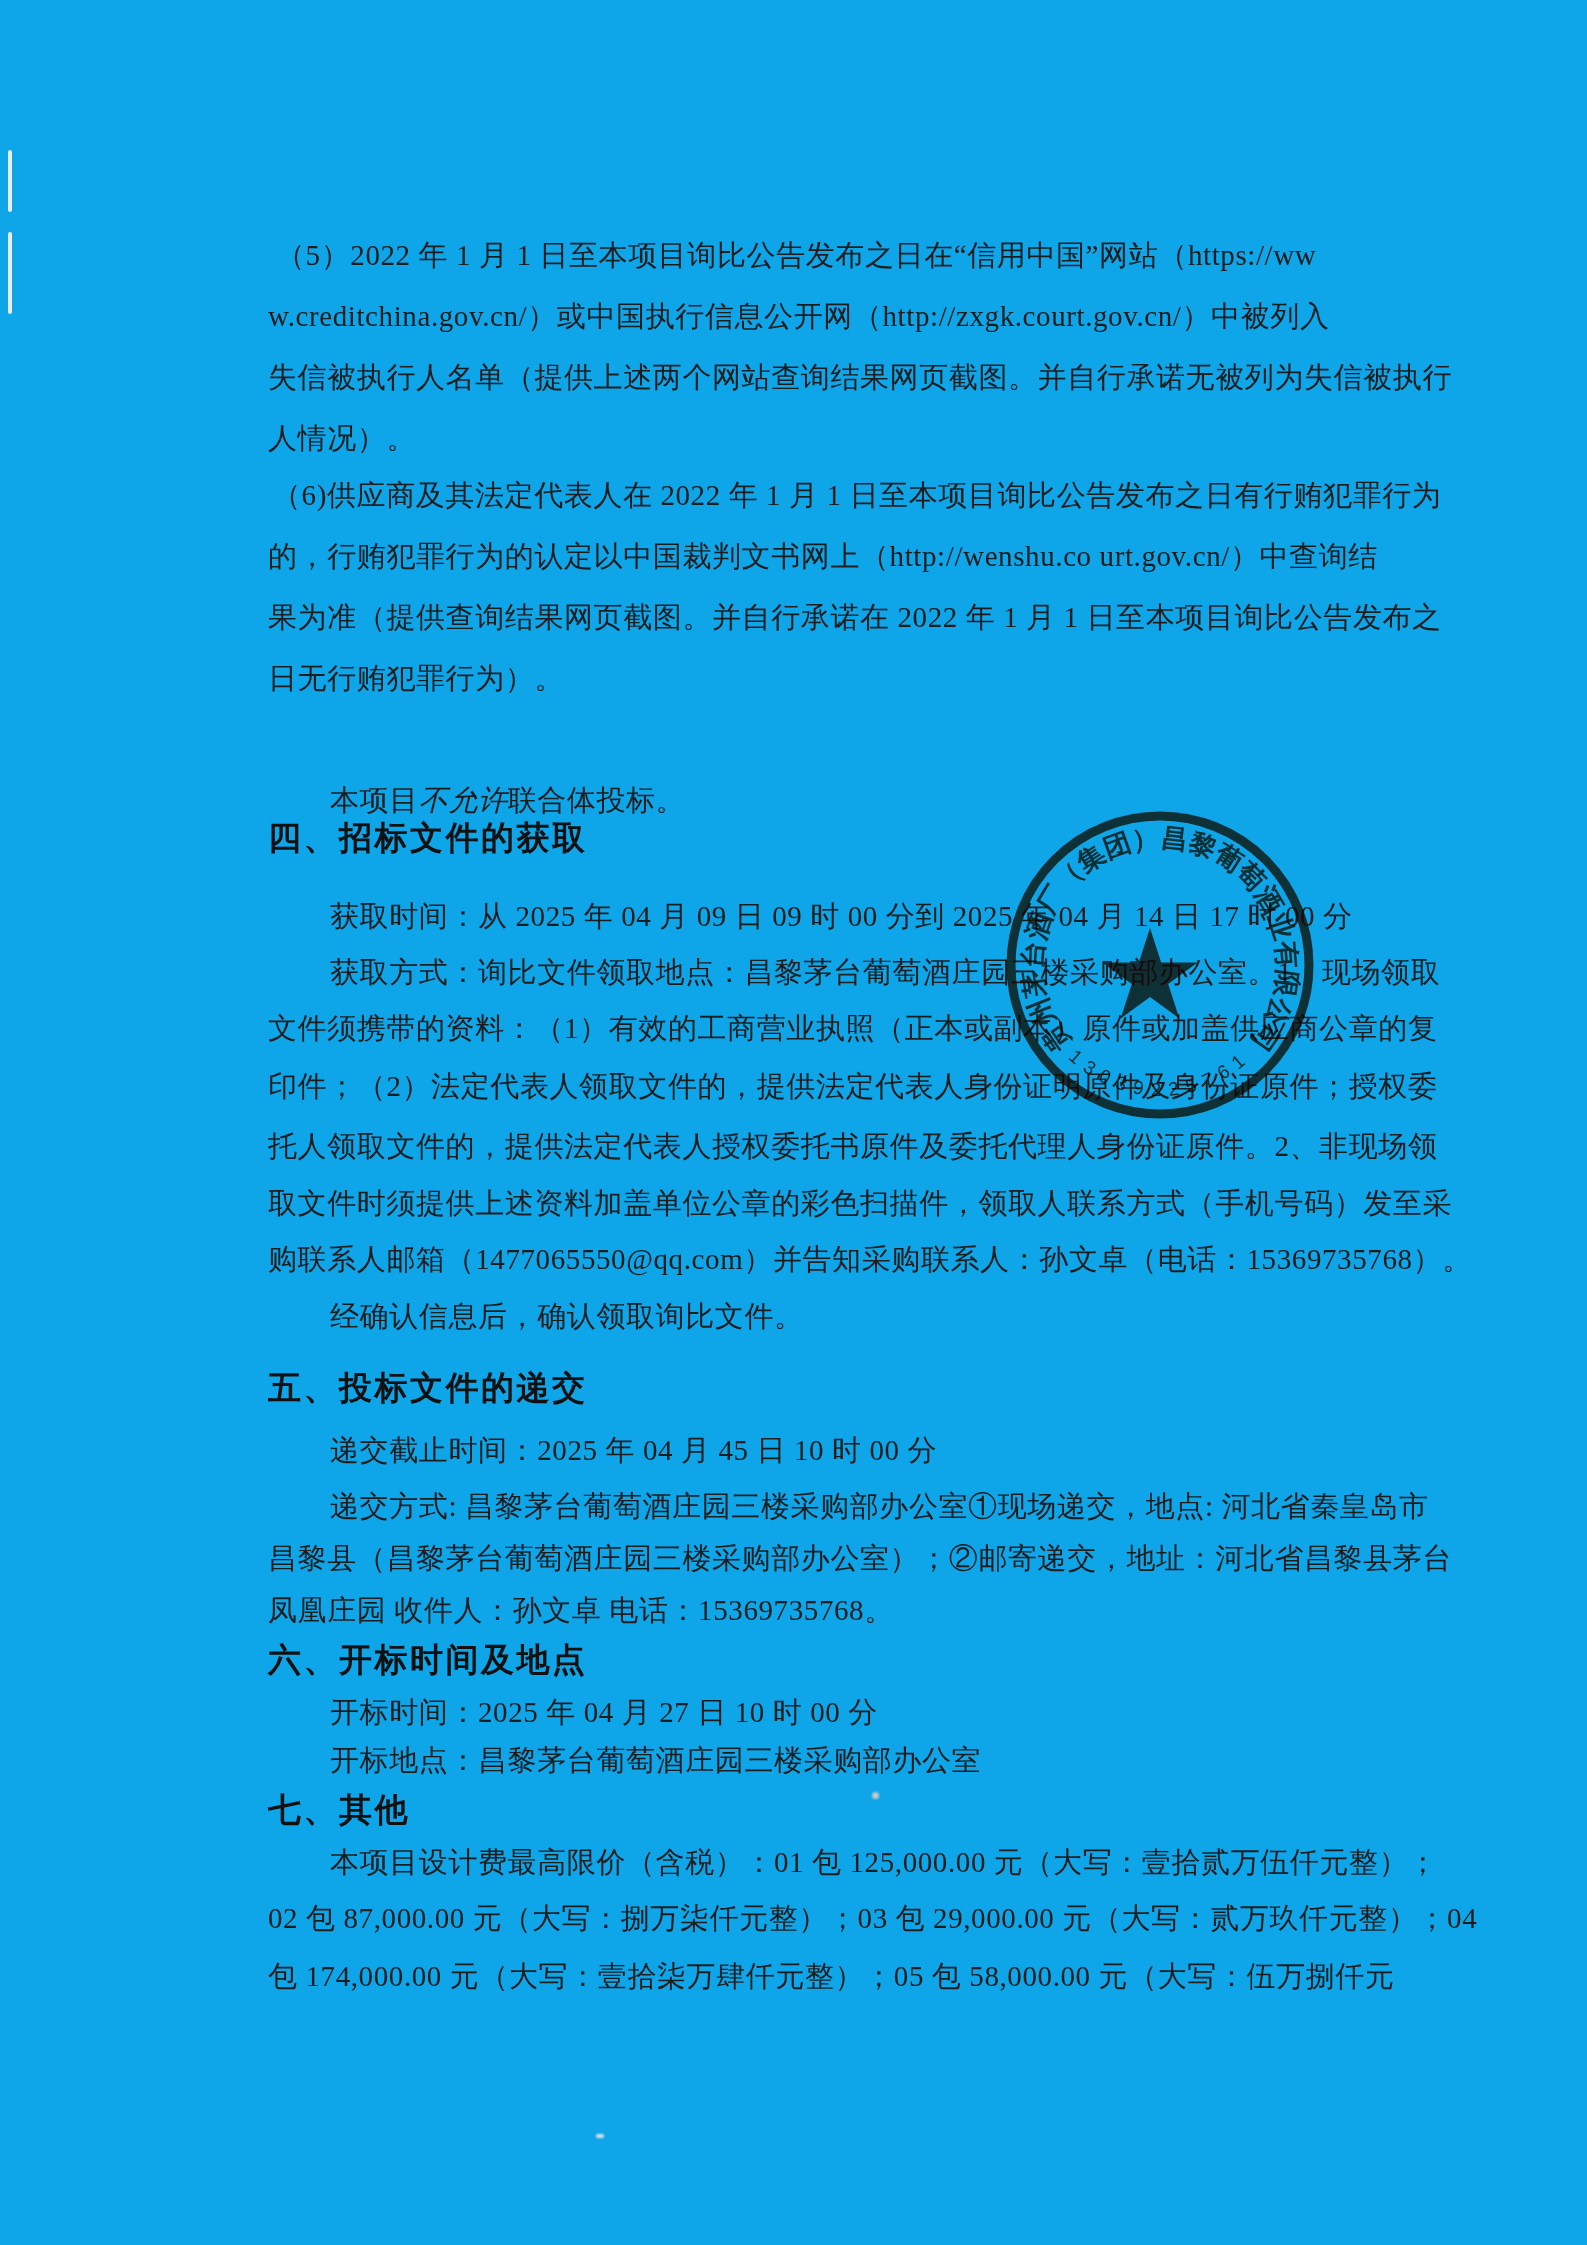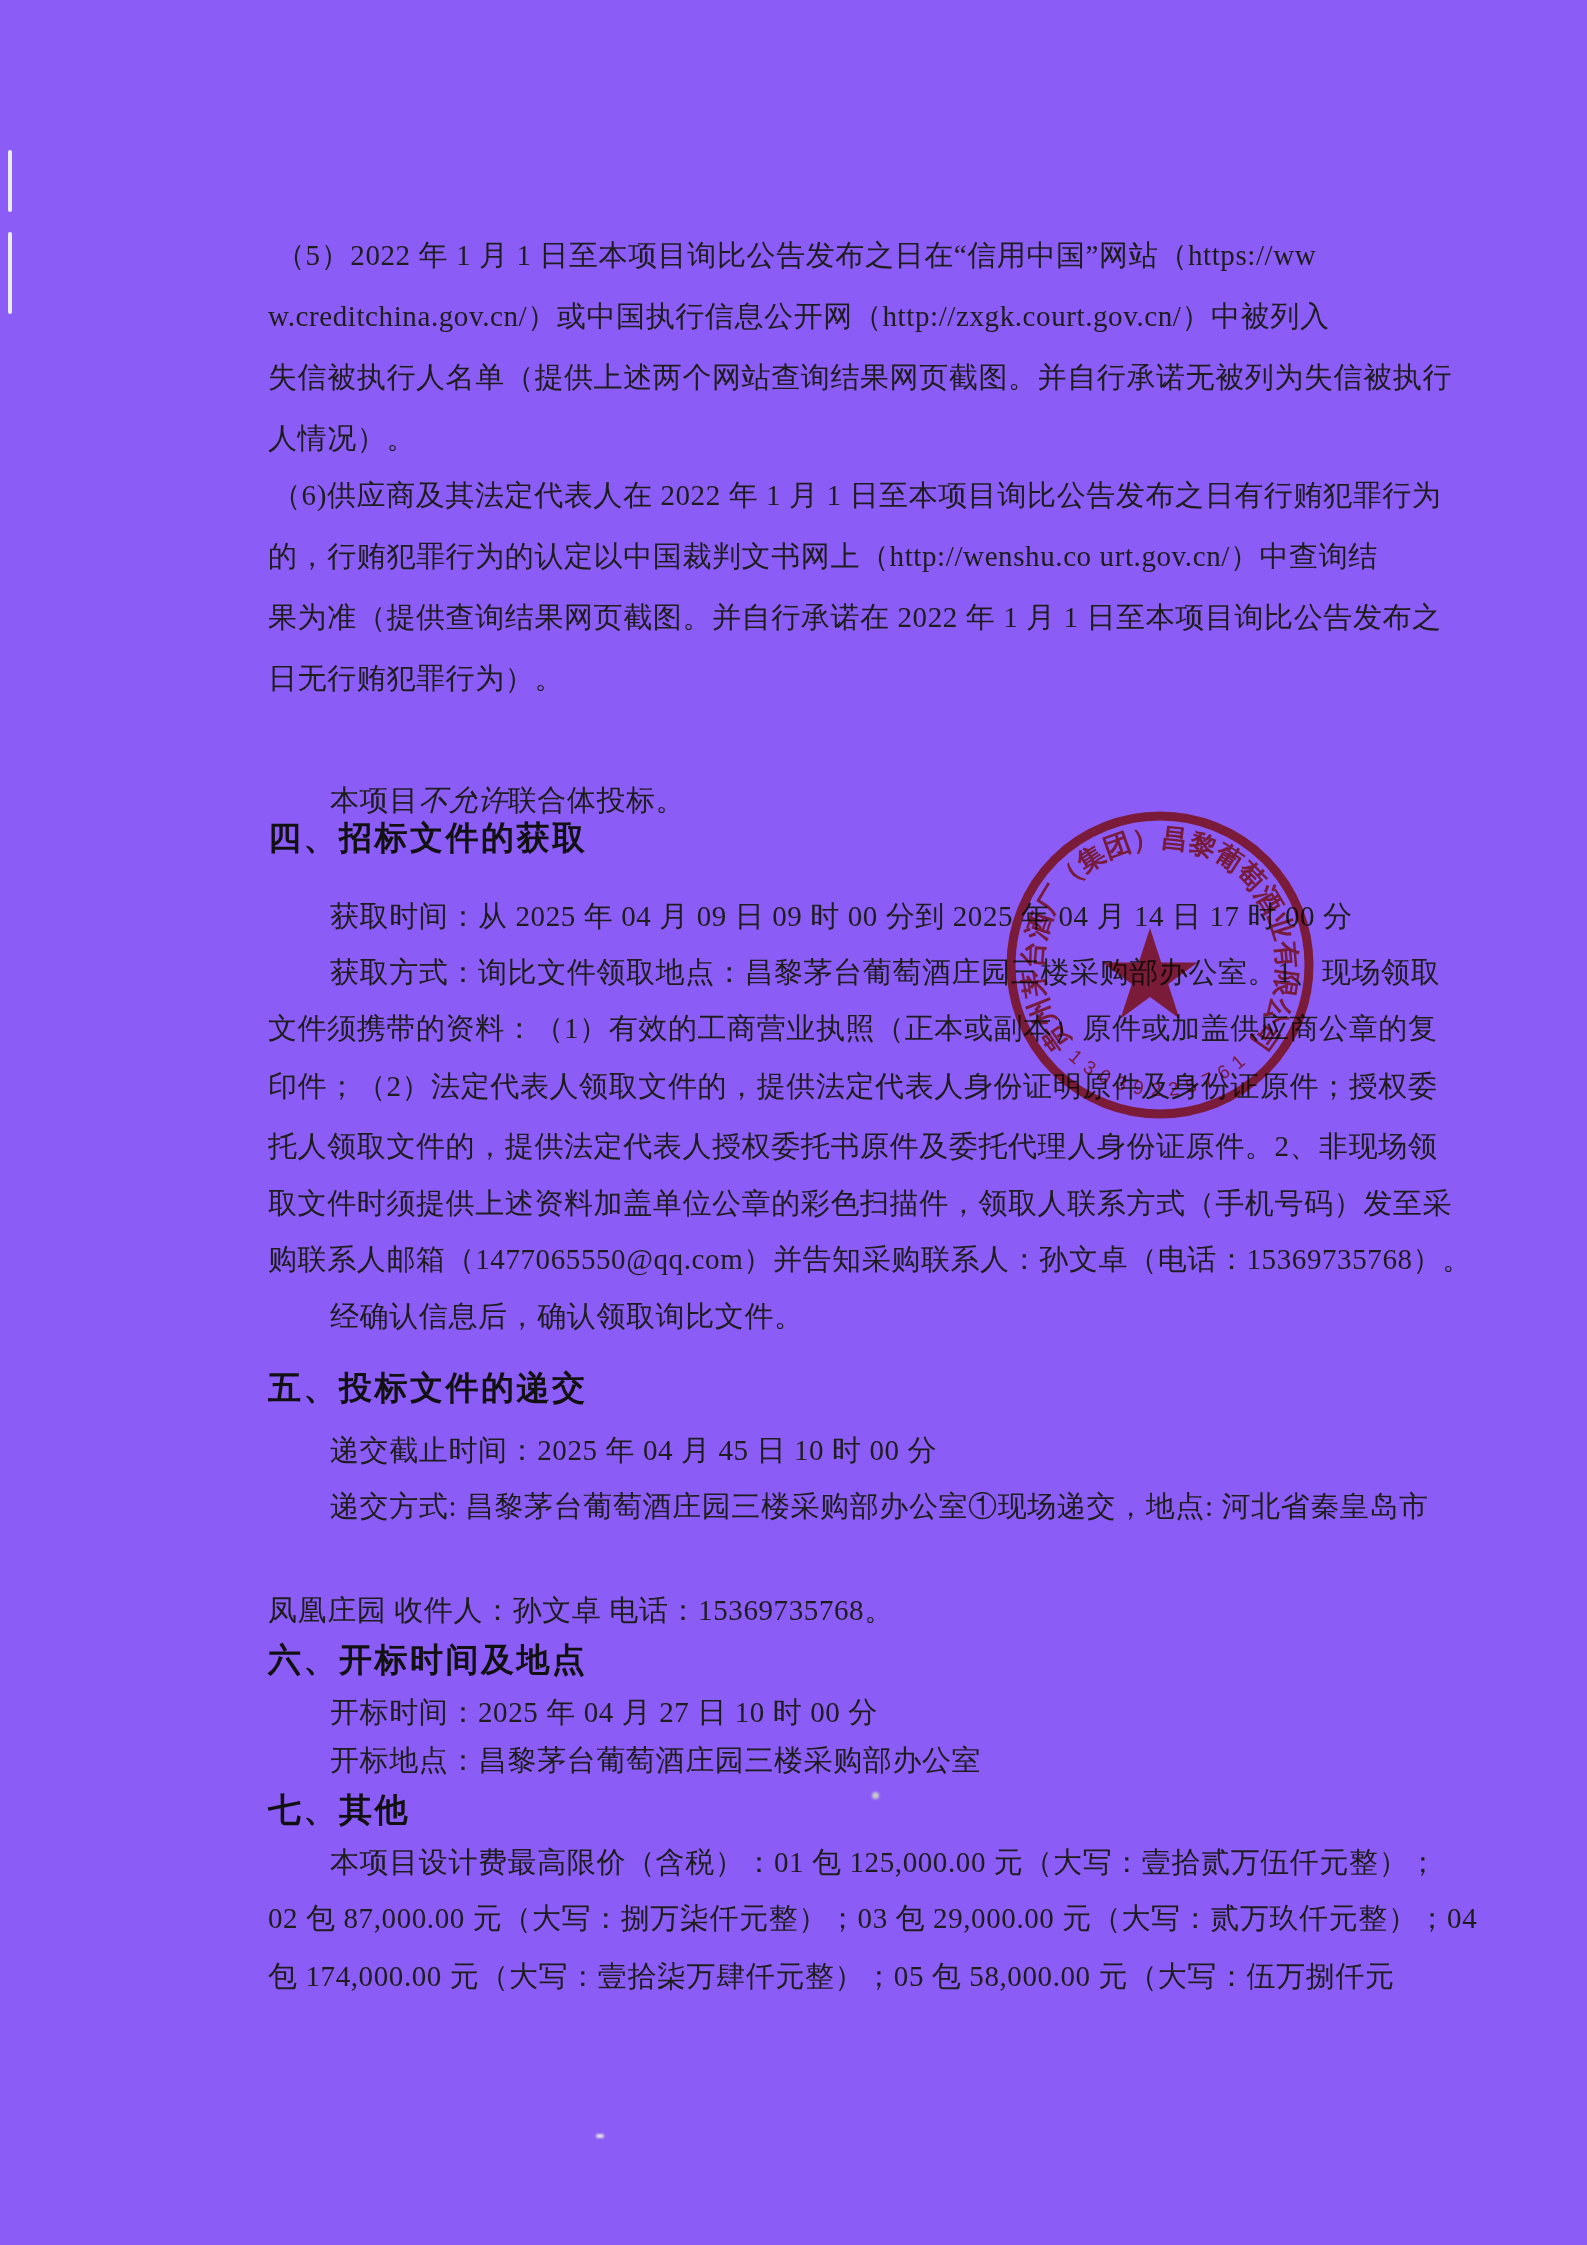--- a/index.html
+++ b/index.html
@@ -1,19 +1,19 @@
 <!DOCTYPE html>
 <html><head>
 <meta charset="utf-8">
 <style>
   html,body{margin:0;padding:0;background:#ffffff;}
   .page{
     position:relative;
     width:1587px;height:2245px;
-    background:#8b5cf6;
+    background:#0ea5e9;
     overflow:hidden;
     font-family:"Liberation Serif","DejaVu Serif",serif;
     color:#1d1d1d;
   }
   .ln{
     position:absolute;
     white-space:pre;
     font-size:29px;
     letter-spacing:0.6px;
     line-height:40px;
@@ -82,20 +82,21 @@
   <div class="ln" style="top:1008px;left:268px;">文件须携带的资料：（1）有效的工商营业执照（正本或副本）原件或加盖供应商公章的复</div>
   <div class="ln" style="top:1066px;left:268px;">印件；（2）法定代表人领取文件的，提供法定代表人身份证明原件及身份证原件；授权委</div>
   <div class="ln" style="top:1126px;left:268px;">托人领取文件的，提供法定代表人授权委托书原件及委托代理人身份证原件。2、非现场领</div>
   <div class="ln" style="top:1183px;left:268px;">取文件时须提供上述资料加盖单位公章的彩色扫描件，领取人联系方式（手机号码）发至采</div>
   <div class="ln" style="top:1239px;left:268px;">购联系人邮箱（1477065550@qq.com）并告知采购联系人：孙文卓（电话：15369735768）。</div>
   <div class="ln" style="top:1296px;left:330px;">经确认信息后，确认领取询比文件。</div>
 
   <div class="hd" style="top:1366px;left:268px;">五、投标文件的递交</div>
   <div class="ln" style="top:1430px;left:330px;">递交截止时间：2025 年 04 月 45 日 10 时 00 分</div>
   <div class="ln" style="top:1486px;left:330px;">递交方式: 昌黎茅台葡萄酒庄园三楼采购部办公室①现场递交，地点: 河北省秦皇岛市</div>
+  <div class="ln" style="top:1538px;left:268px;">昌黎县（昌黎茅台葡萄酒庄园三楼采购部办公室）；②邮寄递交，地址：河北省昌黎县茅台</div>
   <div class="ln" style="top:1590px;left:268px;">凤凰庄园 收件人：孙文卓 电话：15369735768。</div>
 
   <div class="hd" style="top:1638px;left:268px;">六、开标时间及地点</div>
   <div class="ln" style="top:1692px;left:330px;">开标时间：2025 年 04 月 27 日 10 时 00 分</div>
   <div class="ln" style="top:1740px;left:330px;">开标地点：昌黎茅台葡萄酒庄园三楼采购部办公室</div>
 
   <div class="hd" style="top:1788px;left:268px;">七、其他</div>
   <div class="ln" style="top:1842px;left:330px;">本项目设计费最高限价（含税）：01 包 125,000.00 元（大写：壹拾贰万伍仟元整）；</div>
   <div class="ln" style="top:1898px;left:268px;">02 包 87,000.00 元（大写：捌万柒仟元整）；03 包 29,000.00 元（大写：贰万玖仟元整）；04</div>
   <div class="ln" style="top:1956px;left:268px;">包 174,000.00 元（大写：壹拾柒万肆仟元整）；05 包 58,000.00 元（大写：伍万捌仟元</div>

